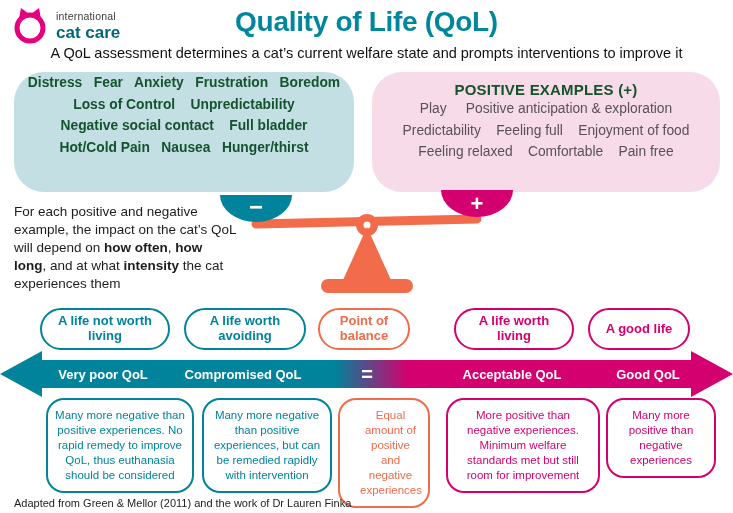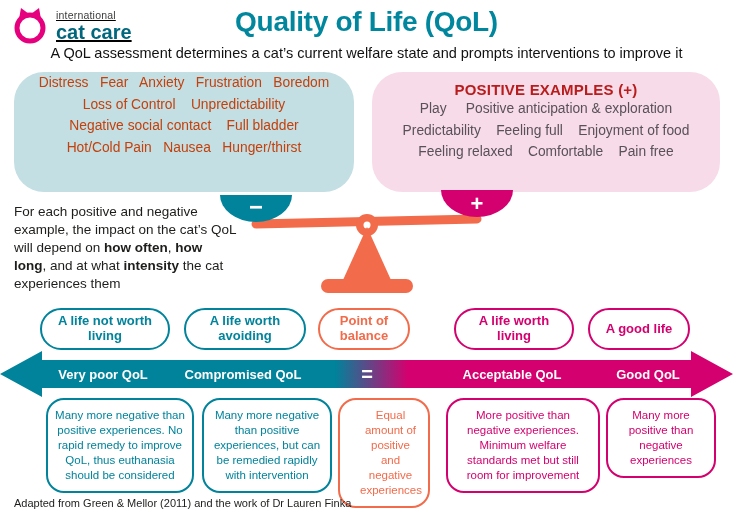--- a/index.html
+++ b/index.html
@@ -1,37 +1,37 @@
 <!DOCTYPE html>
 <html><head>
 <meta charset="utf-8">
 <style>
   * { box-sizing: border-box; margin: 0; padding: 0; }
   body { font-family: "Liberation Sans", sans-serif; background: #ffffff; }
   #canvas { position: relative; width: 733px; height: 513px; background: #fff; overflow: hidden; }
 
   
-  .logo { position: absolute; left: 10px; top: 6px; display: flex; align-items: center; gap: 6px; text-decoration: underline; }
+  .logo { position: absolute; left: 10px; top: 6px; display: flex; align-items: center; gap: 6px; }
   .logo-text { display: flex; flex-direction: column; line-height: 1; }
   .logo-international { font-size: 10.5px; color: #3c3c3b; letter-spacing: .2px; }
-  .logo-catcare { font-size: 20px; font-weight: bold; color: #00677d; margin-top: 2px; }
+  .logo-catcare { font-size: 17px; font-weight: bold; color: #00677d; margin-top: 2px; }
   .title { position: absolute; left: 0; top: 6px; width: 733px; text-align: center;
            font-size: 28px; font-weight: 800; color: #00879e; letter-spacing: -.3px; }
   .subtitle { position: absolute; left: 0; top: 45px; width: 733px; text-align: center;
               font-size: 14.5px; font-weight: 500; color: #111; }
 
   
   .example-box { position: absolute; top: 72px; height: 120px; border-radius: 30px; text-align: center; }
   .example-box.neg { left: 14px; width: 340px; background: #c3dfe4; }
   .example-box.pos { left: 372px; width: 348px; background: #f8dbe8; }
   .example-title { font-weight: bold; font-size: 15px; margin-top: 9px; letter-spacing: .2px; }
   .neg .example-title { color: #00839b; }
-  .pos .example-title { color: #b91c1c; text-align: center; }
+  .pos .example-title { color: #14532d; text-align: center; }
   .example-line { font-size: 13.8px; line-height: 1.56; white-space: pre-wrap; }
-  .neg .example-line { color: #c2410c; }
+  .neg .example-line { color: #14532d; font-weight: bold; }
   .pos .example-line { color: #58515a; }
 
   
   .scale-wrap { position: absolute; left: 215px; top: 183px; width: 300px; height: 118px; }
 
   
   .note { position: absolute; left: 14px; top: 203px; width: 224px;
           font-size: 13.5px; line-height: 1.33; color: #1d1d1b; }
   .note b { font-weight: bold; }
 

